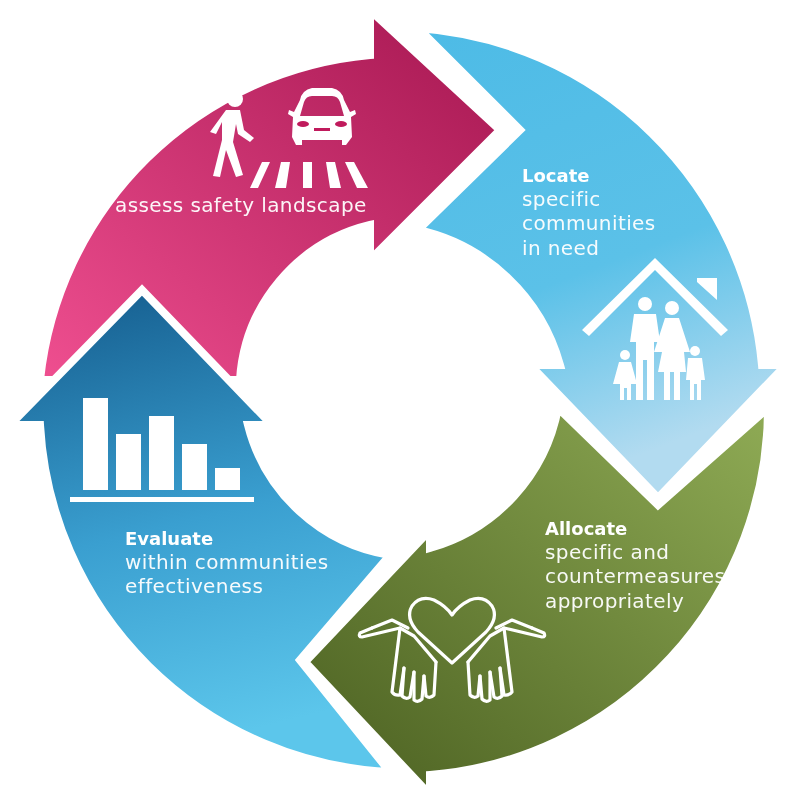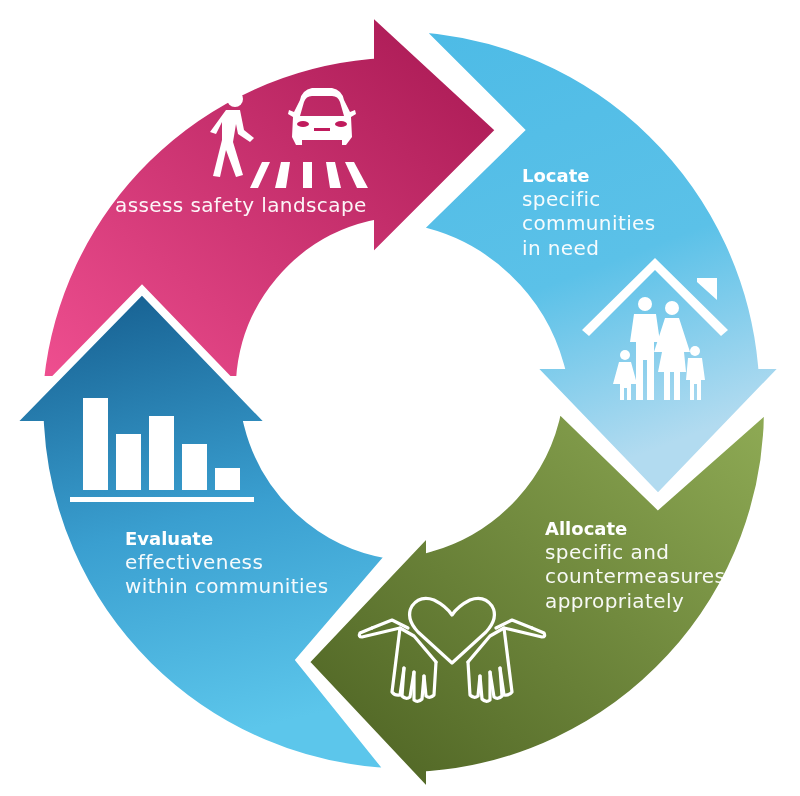--- a/index.html
+++ b/index.html
@@ -147,15 +147,15 @@
 
 <div class="label" style="left:545px; top:518px;">
   <span class="title">Allocate</span>
   <span class="desc">specific and</span>
   <span class="desc">countermeasures</span>
   <span class="desc">appropriately</span>
 </div>
 
 <div class="label" style="left:125px; top:528px;">
   <span class="title">Evaluate</span>
+  <span class="desc">within communities</span>
   <span class="desc">effectiveness</span>
-  <span class="desc">within communities</span>
 </div>
 
 </body></html>

